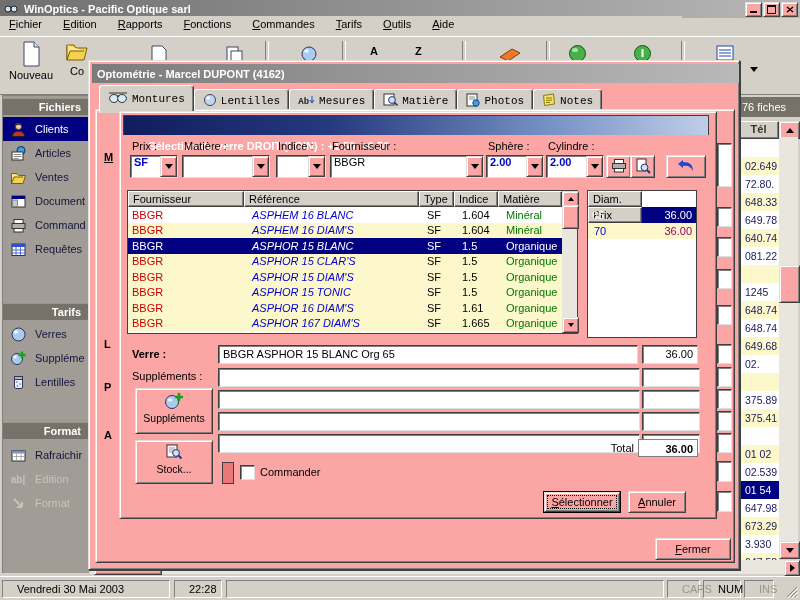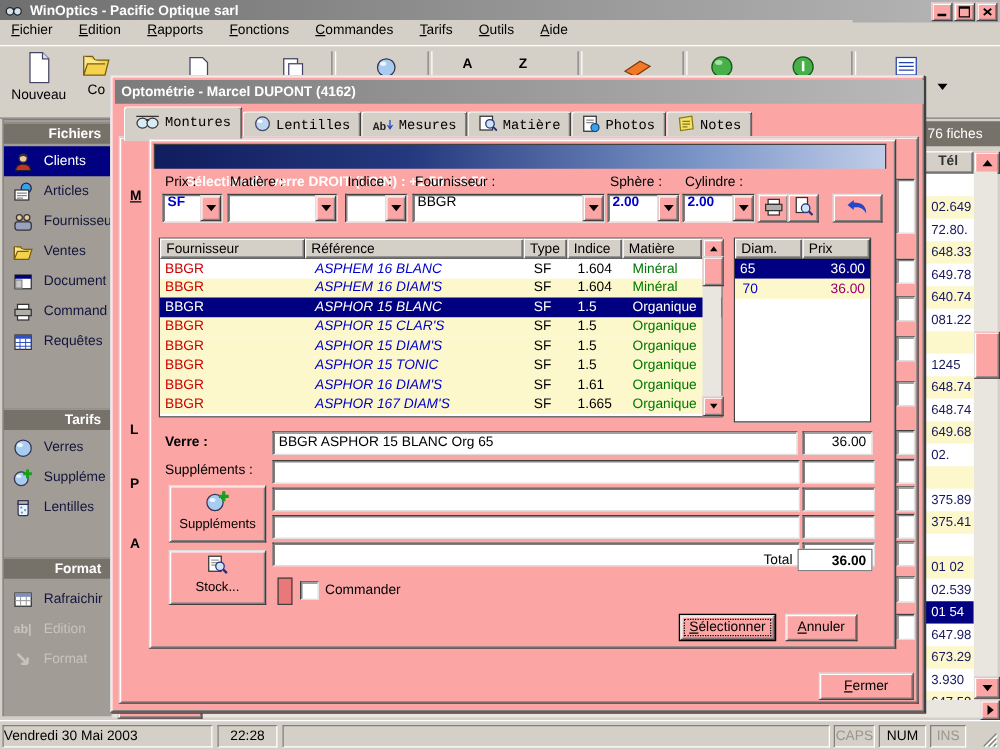--- a/index.html
+++ b/index.html
@@ -53,21 +53,21 @@
        border-radius:3px 3px 0 0;box-shadow:inset -1px 0 0 #808080;}
   .tab.active{height:26px;margin-top:0;position:relative;z-index:3;}
   
   .sb-track{background:#e9e6df;}
   .tri{width:0;height:0;display:inline-block;}
   .tri.up{border-left:4px solid transparent;border-right:4px solid transparent;border-bottom:5px solid #000;}
   .tri.down{border-left:4px solid transparent;border-right:4px solid transparent;border-top:5px solid #000;}
   .tri.right{border-top:4px solid transparent;border-bottom:4px solid transparent;border-left:5px solid #000;}
   .lbl{white-space:nowrap;}
   .pre{white-space:pre;}
-  .status-panel{border:1px solid;border-color:#808080 #fff #fff #808080;padding:2px 0;
+  .status-panel{border:1px solid;border-color:#808080 #fff #fff #808080;padding:2px 14px;
                 height:18px;box-sizing:border-box;}
   .combo-val{flex:1;padding-left:3px;overflow:hidden;white-space:nowrap;}
   .blue{color:#0000cc;font-weight:bold;}
   .dbtn{width:17px;height:100%;box-sizing:border-box;display:flex;align-items:center;justify-content:center;}
 </style>
 </head>
 <body>
 
 <div class="abs tbar" style="left:0;top:0;width:800px;height:18px;">
   <span class="sicon" style="margin-left:2px;">
@@ -170,30 +170,20 @@
   </div>
   <div class="side-item">
     <span class="sicon">
         <svg width="17" height="17" viewBox="0 0 17 17">
           <circle cx="11" cy="5.5" r="4" fill="#3aa0e8" stroke="#224"></circle>
           <rect x="2" y="7" width="11" height="8" fill="#fff" stroke="#333"></rect>
           <path d="M3.5 9.5h8M3.5 11.5h8M3.5 13.5h5" stroke="#888"></path>
         </svg>
       </span>
     <span class="slabel">Articles</span>
-  </div>
-  <div class="side-item">
-    <span class="sicon">
-        <svg width="17" height="17" viewBox="0 0 17 17">
-          <circle cx="5.5" cy="5" r="2.4" fill="#e8c8a0" stroke="#333"></circle>
-          <circle cx="11.5" cy="5" r="2.4" fill="#e8c8a0" stroke="#333"></circle>
-          <rect x="2" y="8.5" width="13" height="6.5" rx="2" fill="#9aa0c0" stroke="#333"></rect>
-        </svg>
-      </span>
-    <span class="slabel">Fournisseu</span>
   </div>
   <div class="side-item">
     <span class="sicon">
         <svg width="17" height="17" viewBox="0 0 17 17">
           <path d="M1.5 4.5h5l1.5 2h7.5l-2.5 8h-11.5z" fill="#f4d24c" stroke="#7a5c10"></path>
           <path d="M1.5 4.5v10l2.5-6.5h9" fill="#fbe88e" stroke="#7a5c10"></path>
         </svg>
       </span>
     <span class="slabel">Ventes</span>
   </div>
@@ -558,21 +548,21 @@
             <span class="tri up" style="border-bottom-width:4px;border-left-width:3px;border-right-width:3px;"></span>
           </div>
         <div class="bv-out" style="position:absolute;top:14px;left:0;width:15px;height:22px;"></div>
         <div class="bv-out btn" style="position:absolute;bottom:0;left:0;width:15px;height:14px;">
             <span class="tri down" style="border-top-width:4px;border-left-width:3px;border-right-width:3px;"></span>
           </div>
       </div>
     </div>
 
     <div class="abs" style="left:467px;top:78px;width:110px;height:148px;border:1px solid #404040;background:#fff;box-sizing:border-box;">
-      <div style="display:flex;height:16px;">
+      <div style="display:flex;height:16px;flex-direction:column;">
         <span class="thcell" style="width:54px;box-sizing:border-box;">Diam.</span>
         <span class="thcell" style="width:54px;box-sizing:border-box;">Prix</span>
       </div>
       <div style="display:flex;height:16px;line-height:16px;background:#000080;color:#fff;">
         <span style="width:54px;padding-left:4px;box-sizing:border-box;">65</span>
         <span style="width:50px;text-align:right;">36.00</span>
       </div>
       <div style="display:flex;height:16px;line-height:16px;background:#fcf8cc;">
         <span style="width:54px;padding-left:6px;box-sizing:border-box;color:#0000cc;">70</span>
         <span style="width:50px;text-align:right;color:#990066;">36.00</span>

